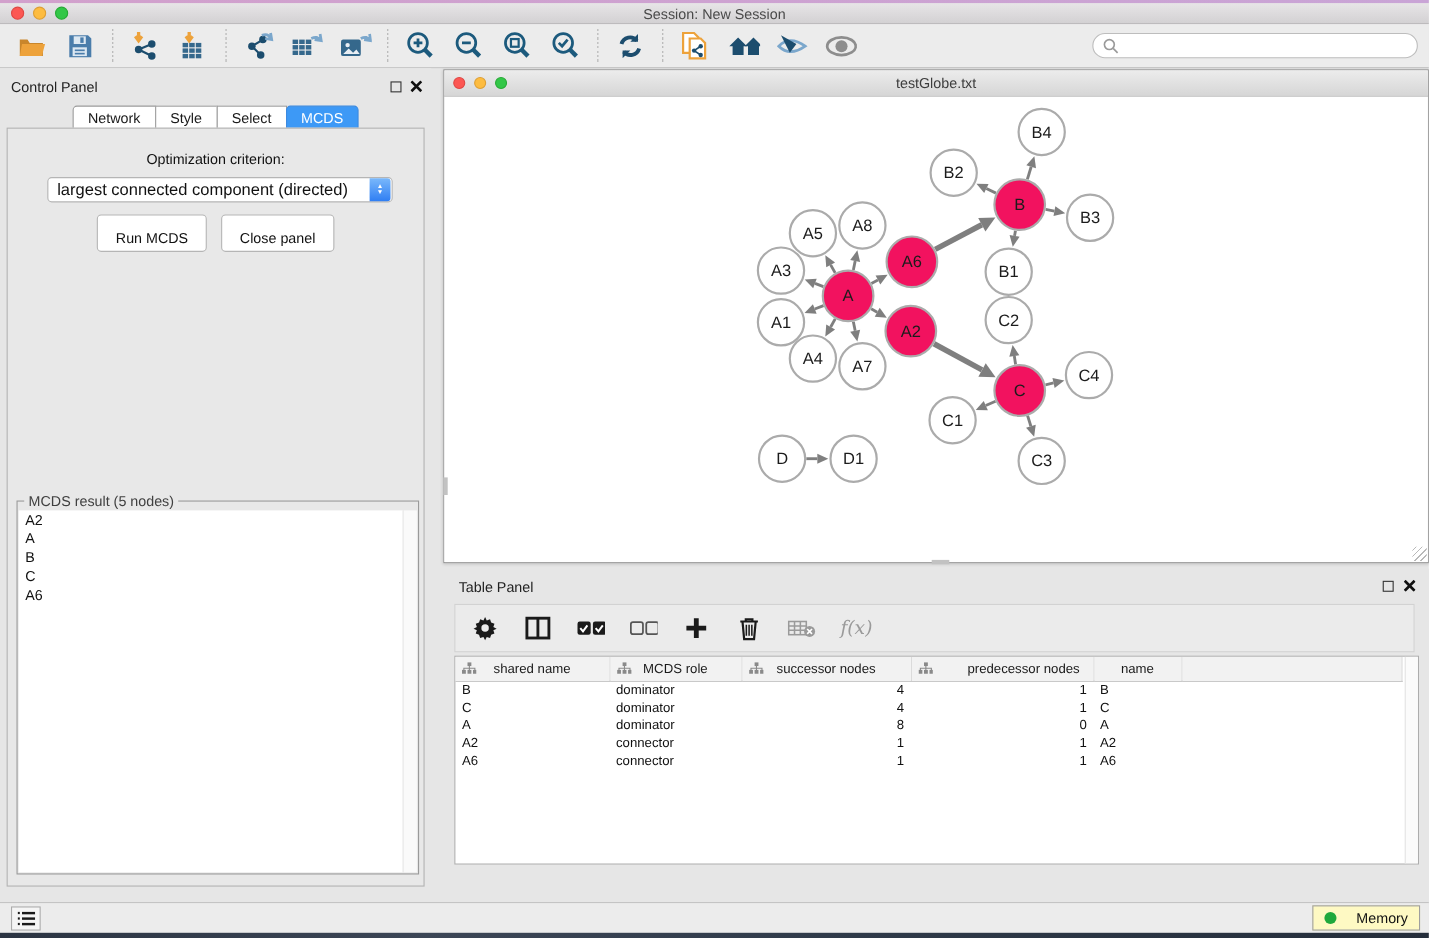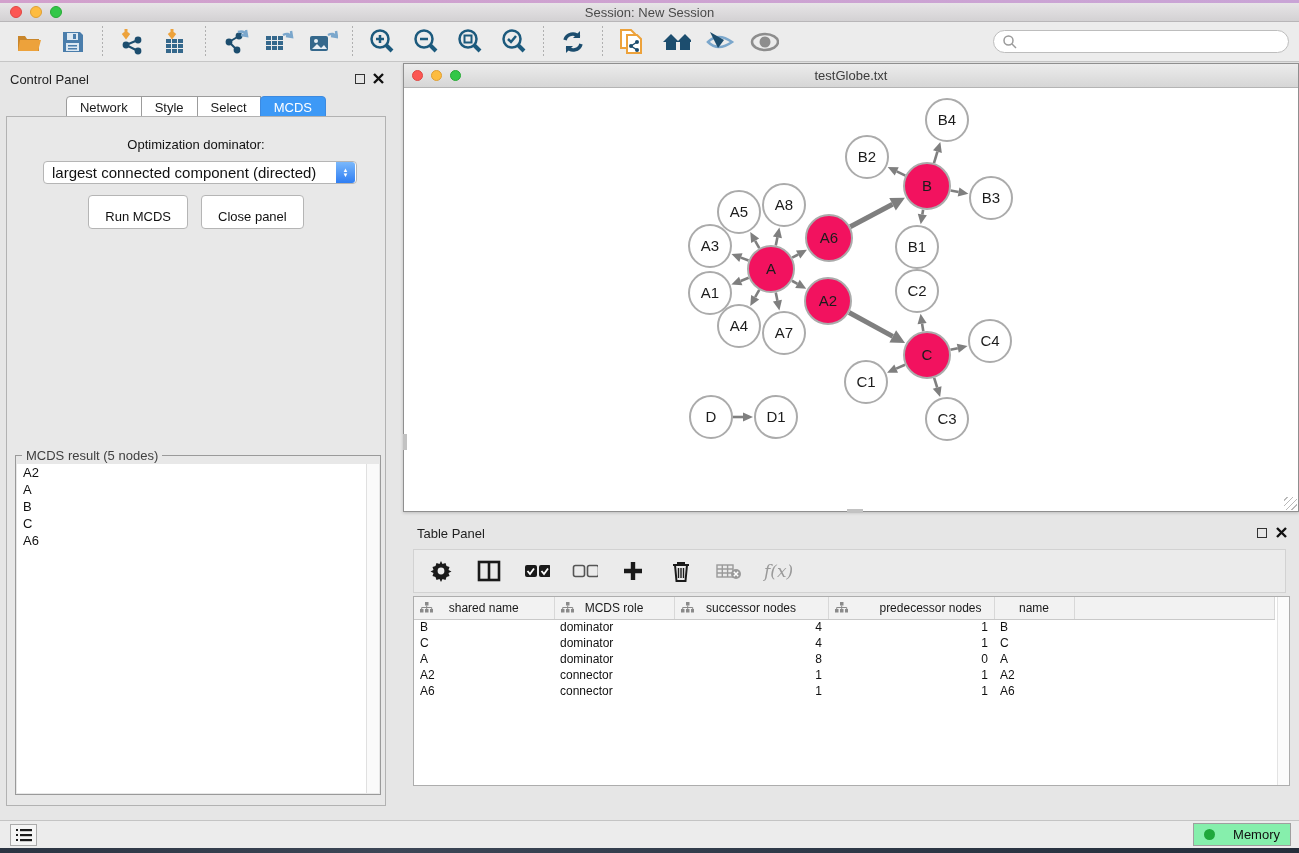--- a/index.html
+++ b/index.html
@@ -95,21 +95,21 @@
   table.node-table th .th-icon { position:absolute; left:6px; top:5px; }
   table.node-table td { height:16px; font-size:12px; color:#111; padding:0 6px; white-space:nowrap; }
   td.num { text-align:right; padding-right:16px; }
   .tp-tabs { position:absolute; left:0; top:272px; width:100%; display:flex; justify-content:center; }
 
   
   .statusbar { position:absolute; left:0; top:820px; width:100%; height:28px;
     background:#ececec; border-top:1px solid #c4c4c4; }
   .status-list-btn { position:absolute; left:10px; top:3px; width:27px; height:22px;
     background:#f5f5f5; border:1px solid #ababab; display:flex; align-items:center; justify-content:center; }
-  .memory-btn { position:absolute; right:8px; top:2px; height:23px; background:#86efac;
+  .memory-btn { position:absolute; right:8px; top:2px; height:23px; background:#fef9c3;
     border:1px solid #9f9f9f; display:flex; align-items:center; gap:18px; padding:0 10px; font-size:13px; color:#111; }
   .mem-dot { width:11px; height:11px; border-radius:50%; background:#1fa83c; }
   .wall-bottom { position:absolute; left:0; top:848px; width:100%; height:5px;
     background:linear-gradient(90deg,#2b3442,#3c4656 30%,#2f3a49 60%,#252e3b); }
 </style>
 </head>
 <body>
 
 <div id="screen">
 
@@ -299,21 +299,21 @@
           </svg>
       </span>
     </div>
     <div class="cp-tabs">
         <div class="seg-tab first">Network</div>
         <div class="seg-tab">Style</div>
         <div class="seg-tab">Select</div>
         <div class="seg-tab last sel">MCDS</div>
       </div>
     <div class="cp-body">
-      <div class="opt-label">Optimization dominator:</div>
+      <div class="opt-label">Optimization criterion:</div>
       <div class="dropdown">
         <span class="dd-text">largest connected component (directed)</span>
         <span class="dd-stepper">
             <span>▲</span>
             <span>▼</span>
           </span>
       </div>
       <div class="cp-buttons">
         <button class="aq-btn">Run MCDS</button>
         <button class="aq-btn">Close panel</button>

